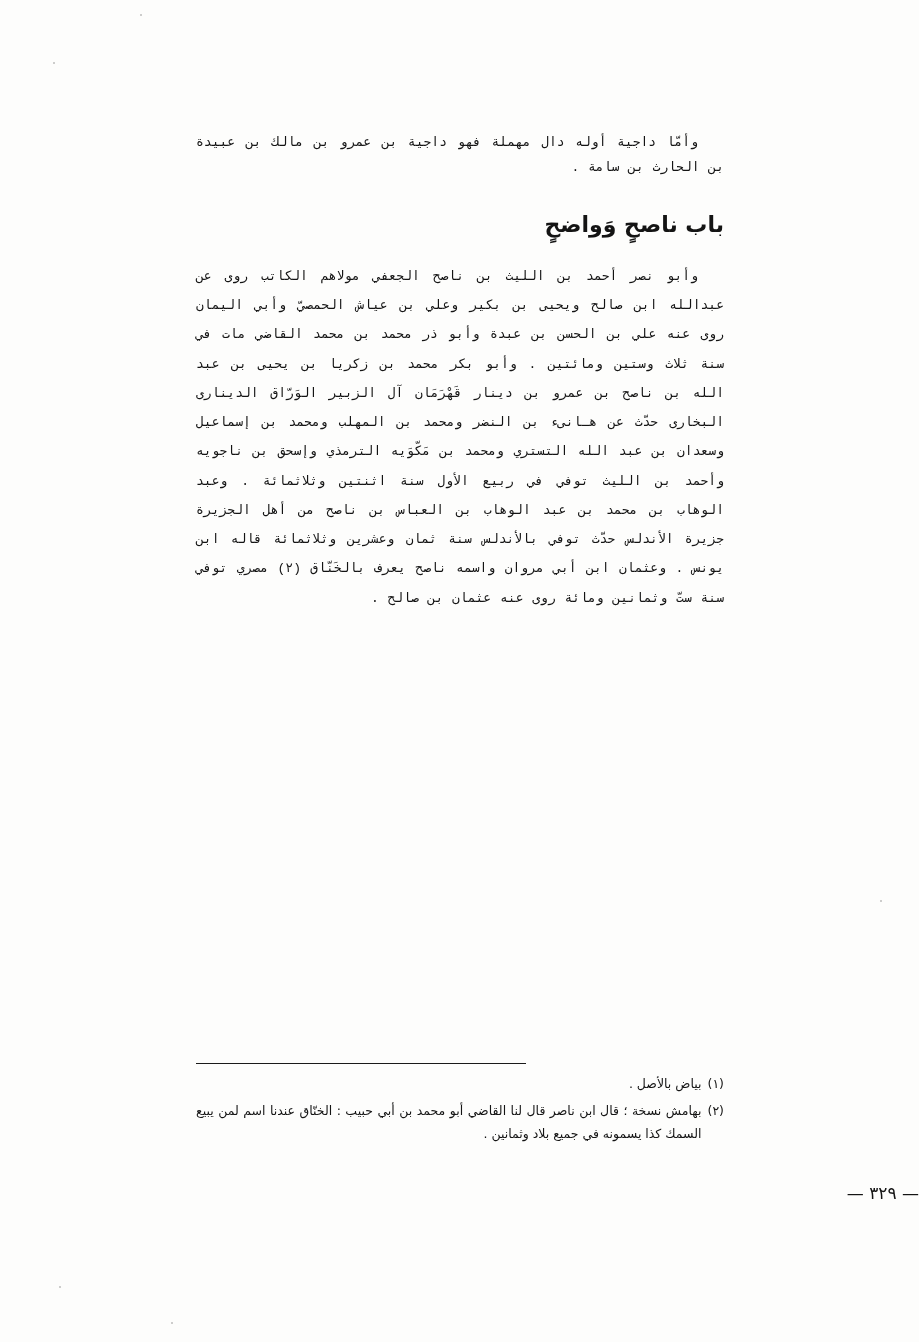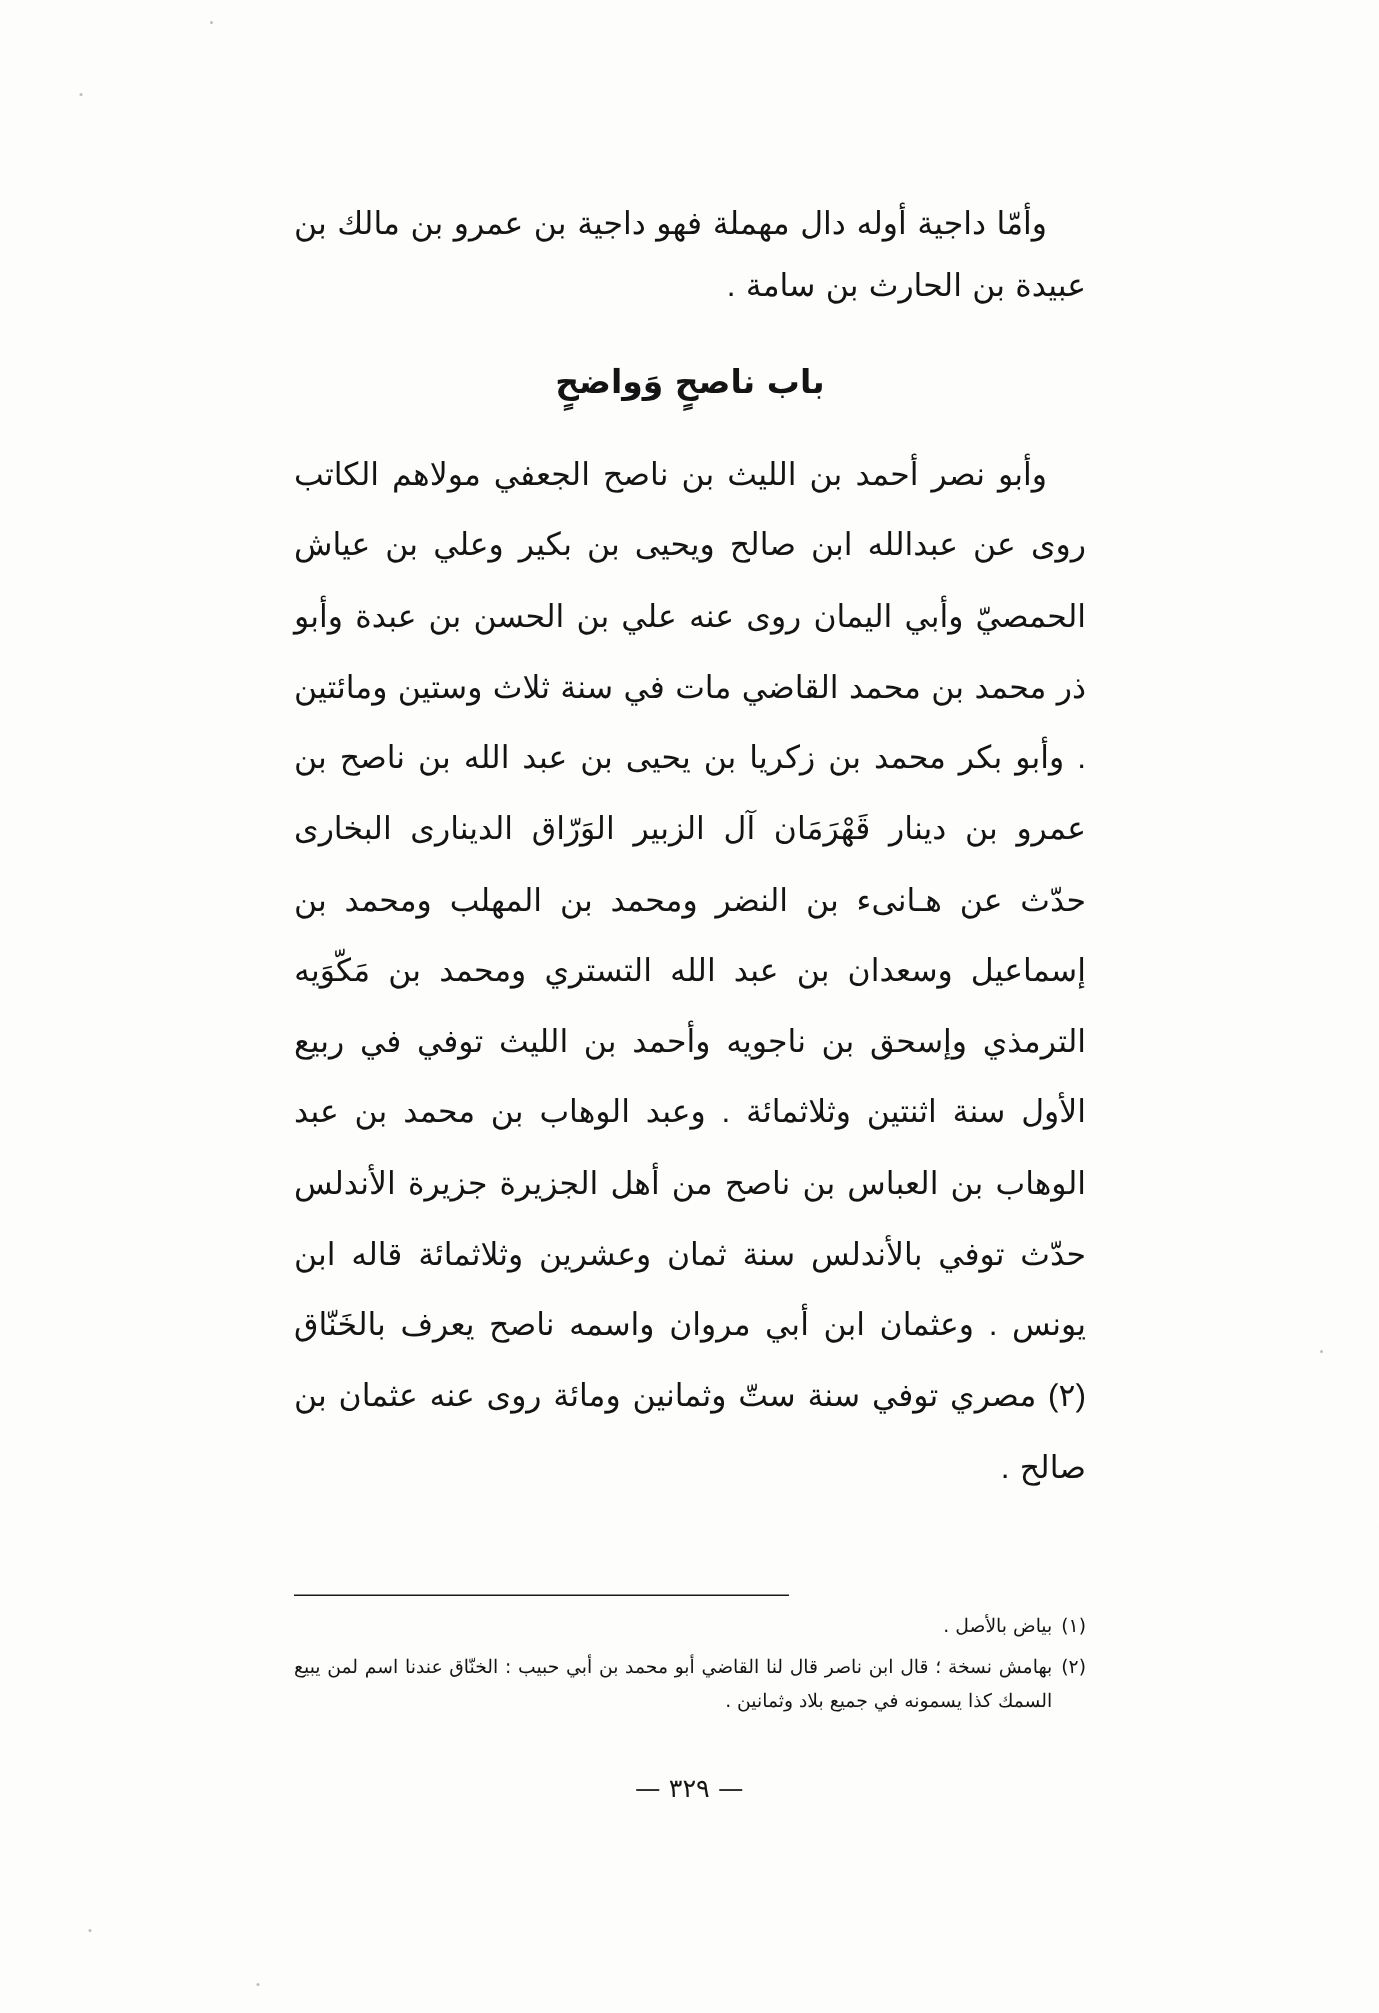--- a/index.html
+++ b/index.html
@@ -29,37 +29,36 @@
   }
   .content {
     position: absolute;
     top: 130px;
     left: 196px;
     width: 528px;
     direction: rtl;
     text-align: justify;
   }
   .para {
-    font-size: 21px;
+    font-size: 13px;
     line-height: 1.95;
     margin: 0 0 13px 0;
     text-align: justify;
     text-justify: inter-word;
-    font-family: Liberation Sans, sans-serif;
+    font-family: Liberation Mono, monospace;
     letter-spacing: 0px;
     word-spacing: 1px;
   }
   .para.indent {
     text-indent: 26px;
   }
   .para.first {
     margin-bottom: 26px;
   }
   .chapter-title {
-    text-align: center;
     font-size: 22px;
     margin: 10px 0 20px 0;
     line-height: 1.6;
     font-family: "DejaVu Sans", sans-serif;
   }
   .para.block-b {
     line-height: 2.0;
   }
   .para.long {
     line-height: 2.25;
@@ -92,21 +91,21 @@
   }
   .fn-text {
     flex: 1 1 auto;
     text-align: justify;
   }
   .page-number {
     position: absolute;
     top: 1183px;
     left: 0;
     width: 919px;
-    text-align: center;
+    text-align: right;
     font-size: 17px;
     letter-spacing: 1px;
   }
 </style>
 </head>
 <body>
 
 <div class="page">
 
   <div class="speckle" style="top:14px;left:140px;"></div>

